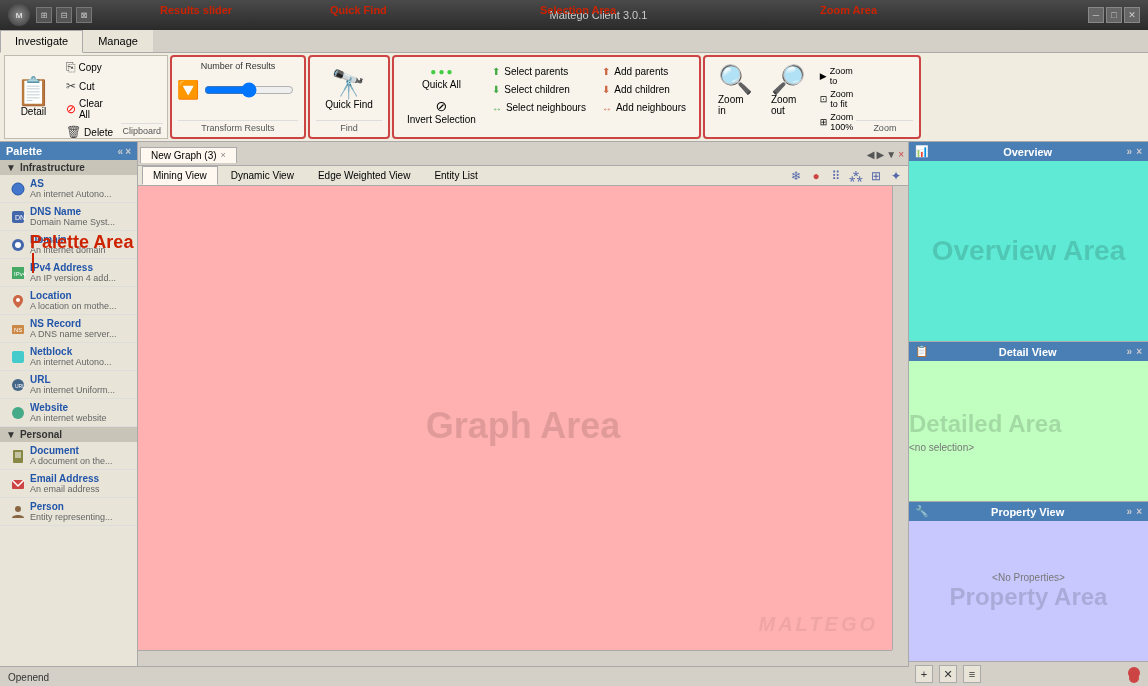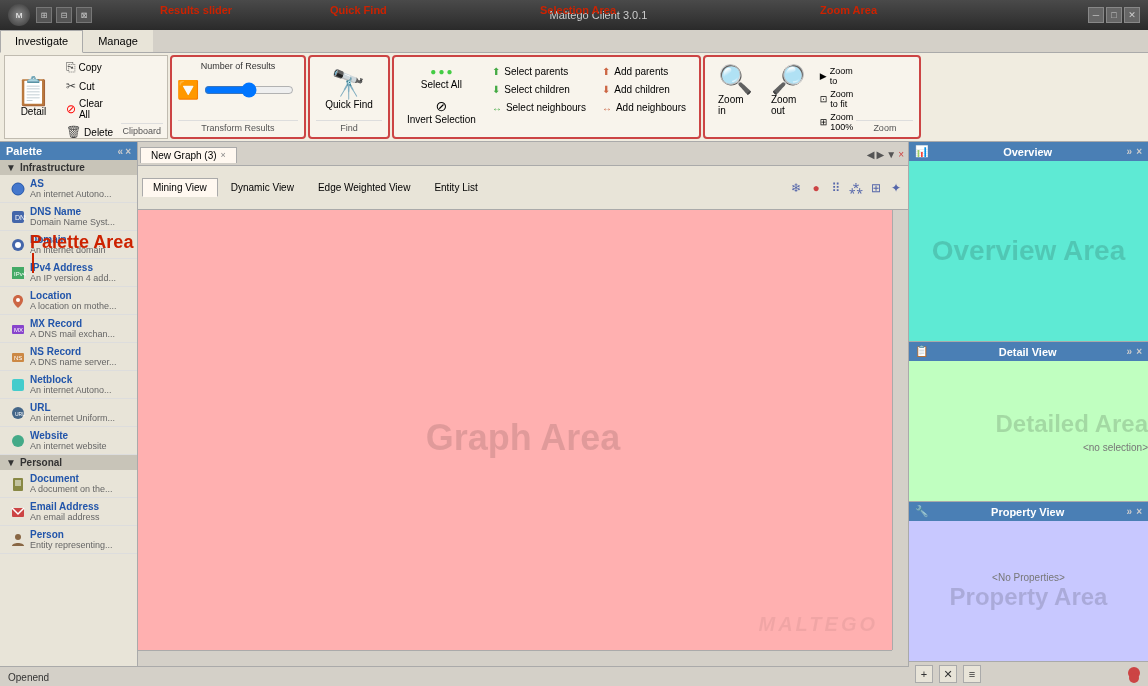--- a/index.html
+++ b/index.html
@@ -214,21 +214,21 @@
       display: flex;
       flex-direction: column;
       background: #fff8f0;
     }
     .graph-view-tabs {
       display: flex;
       align-items: center;
       background: #e8e4d8;
       border-bottom: 1px solid #aaa;
       padding: 0 4px;
-      height: 44px;
+      height: 20px;
       gap: 2px;
     }
     .view-tab {
       padding: 3px 10px;
       font-size: 10px;
       cursor: pointer;
       border: 1px solid transparent;
       background: transparent;
     }
     .view-tab.active {
@@ -298,21 +298,21 @@
       justify-content: center;
       min-height: 180px;
     }
     .overview-label { font-size: 28px; color: rgba(0,0,0,0.15); font-weight: bold; }
 
     .detail-area {
       background: #c0ffc0;
       flex: 1;
       display: flex;
       flex-direction: column;
-      align-items: flex-end;
+      align-items: flex-start;
       justify-content: center;
       min-height: 140px;
     }
     .detail-label { font-size: 24px; color: rgba(0,0,0,0.15); font-weight: bold; }
     .detail-sub { font-size: 10px; color: #777; margin-top: 4px; }
 
     .property-area {
       background: #c8c8ff;
       flex: 1;
       display: flex;
@@ -483,21 +483,21 @@
       <div class="ribbon-group selection-group" style="min-width:220px;">
         <div class="ribbon-group-content" style="flex-direction:row;align-items:flex-start;gap:6px;">
 
           <div style="display:flex;flex-direction:column;align-items:center;gap:2px;">
             <div class="big-btn" style="padding:2px 4px;">
               <div style="display:flex;gap:2px;margin-bottom:2px;">
                 <span style="font-size:10px;color:#44cc44;">●</span>
                 <span style="font-size:10px;color:#44cc44;">●</span>
                 <span style="font-size:10px;color:#44cc44;">●</span>
               </div>
-              <span>Select All</span>
+              <span>Quick All</span>
             </div>
             <div class="big-btn" style="padding:2px 4px;">
               <span style="font-size:14px;">⊘</span>
               <span>Invert Selection</span>
             </div>
           </div>
 
           <div class="select-group-btns">
             <div class="sel-btn">
               <span style="font-size:10px;color:#44aa44;">⬆</span>
@@ -659,32 +659,20 @@
               <path d="M8 2 C5 2 3 4.5 3 7 C3 11 8 15 8 15 C8 15 13 11 13 7 C13 4.5 11 2 8 2 Z" fill="#cc6644"></path>
               <circle cx="8" cy="7" r="2" fill="white"></circle>
             </svg>
         </div>
         <div class="palette-item-text">
           <div class="palette-item-name">Location</div>
           <div class="palette-item-desc">A location on mothe...</div>
         </div>
       </div>
 
-      <div class="palette-item">
-        <div class="palette-item-icon">
-          <svg width="16" height="16">
-              <rect x="2" y="4" width="12" height="9" rx="1" fill="#8844cc"></rect>
-              <text x="4" y="11" font-size="6" fill="white">MX</text>
-            </svg>
-        </div>
-        <div class="palette-item-text">
-          <div class="palette-item-name">MX Record</div>
-          <div class="palette-item-desc">A DNS mail exchan...</div>
-        </div>
-      </div>
 
       <div class="palette-item">
         <div class="palette-item-icon">
           <svg width="16" height="16">
               <rect x="2" y="4" width="12" height="9" rx="1" fill="#cc8844"></rect>
               <text x="4" y="11" font-size="6" fill="white">NS</text>
             </svg>
         </div>
         <div class="palette-item-text">
           <div class="palette-item-name">NS Record</div>

